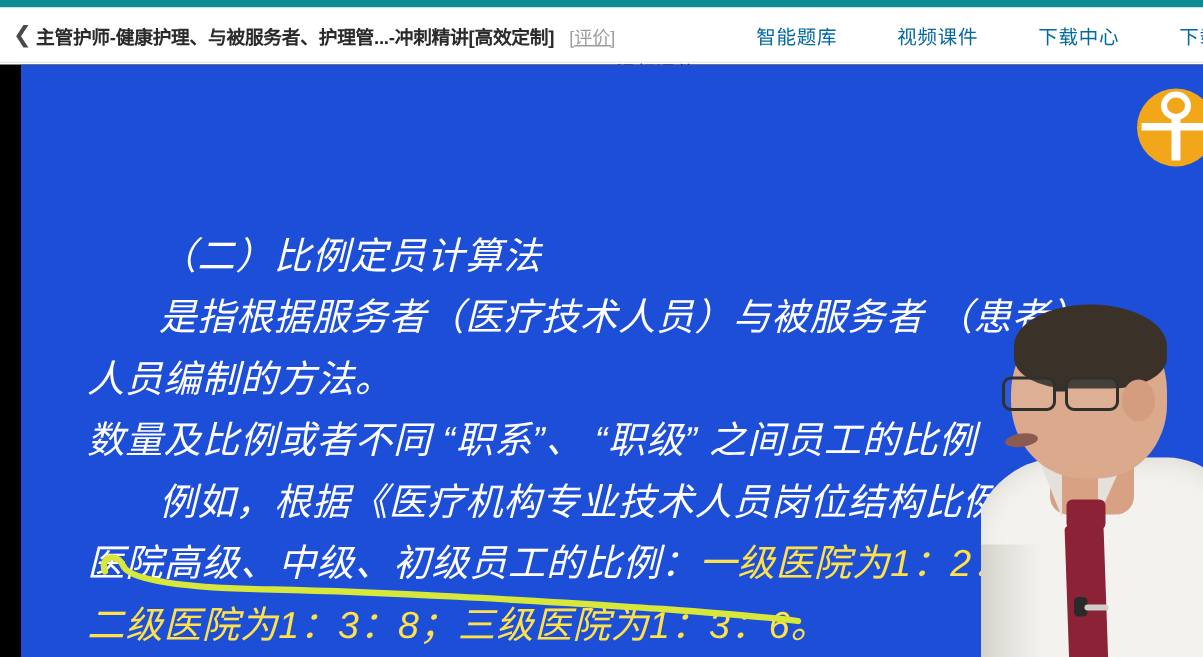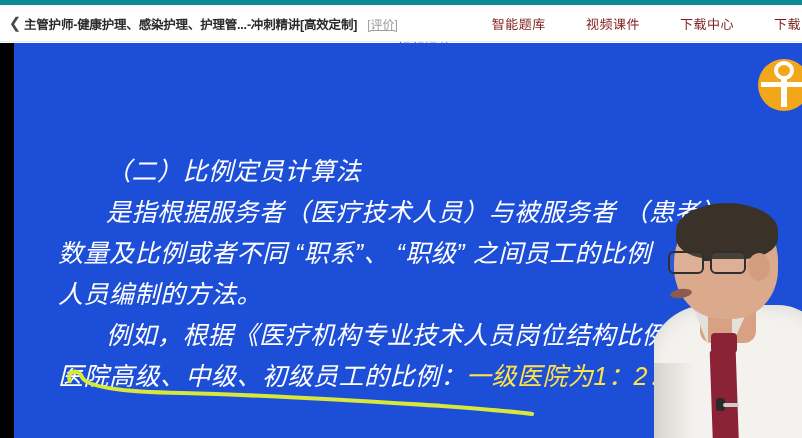--- a/index.html
+++ b/index.html
@@ -83,21 +83,21 @@
   .nav {
     flex: 1 1 auto;
     display: flex;
     align-items: center;
     justify-content: flex-end;
     gap: 40px;
     padding-right: 22px;
   }
   .nav-item {
     font-size: 13px;
-    color: #7f1d1d;
+    color: #0369a1;
     white-space: nowrap;
     cursor: pointer;
     letter-spacing: .5px;
   }
   .nav-item.active { color: #701a75; margin-top: 48px; }
 
   
   .stage {
     position: absolute;
     left: 0; top: 43px;
@@ -303,21 +303,21 @@
 <body>
 
 <div id="app">
 
   <div class="top-strip">
     <div class="top-strip-ghost">&nbsp;</div>
   </div>
 
   <div class="header">
     <div class="back-arrow">❮</div>
-    <div class="course-title">主管护师-健康护理、感染护理、护理管...-冲刺精讲[高效定制]</div>
+    <div class="course-title">主管护师-健康护理、与被服务者、护理管...-冲刺精讲[高效定制]</div>
     <div class="rate-link">[评价]</div>
 
     <div class="nav">
       <div class="nav-item active">视频课件</div>
       <div class="nav-item">智能题库</div>
       <div class="nav-item">视频课件</div>
       <div class="nav-item">下载中心</div>
       <div class="nav-item">下载中心</div>
     </div>
   </div>
@@ -328,24 +328,25 @@
 
       <div class="logo-watermark">
         <div class="bar-h"></div>
         <div class="bar-v"></div>
         <div class="dot"></div>
       </div>
 
       <div class="slide-text">
         <div class="line indent">（二）比例定员计算法</div>
         <div class="line indent">是指根据服务者（医疗技术人员）与被服务者 （患者）</div>
+        <div class="line">人员编制的方法。</div>
         <div class="line">数量及比例或者不同 “职系”、 “职级” 之间员工的比例</div>
-        <div class="line">人员编制的方法。</div>
         <div class="line indent">例如，根据《医疗机构专业技术人员岗位结构比例原则</div>
         <div class="line"><span>医院高级、中级、初级员工的比例：</span><span class="seg-yellow">一级医院为1：2：</span></div>
+        <div class="line yellow">二级医院为1：3：8；三级医院为1：3：6。</div>
       </div>
 
       <svg class="highlight-stroke" viewBox="0 0 500 58" xmlns="http://www.w3.org/2000/svg">
         <path d="M8 16 C4 6 16 3 20 12 C24 22 60 27 120 28 C210 30 300 36 380 41 C420 44 455 47 470 49" fill="none" stroke="#d7e83a" stroke-width="4.2" stroke-linecap="round" stroke-linejoin="round"></path>
       </svg>
 
       <div class="instructor">
         <div class="torso"></div>
         <div class="shoulder-shade"></div>
         <div class="neck"></div>

